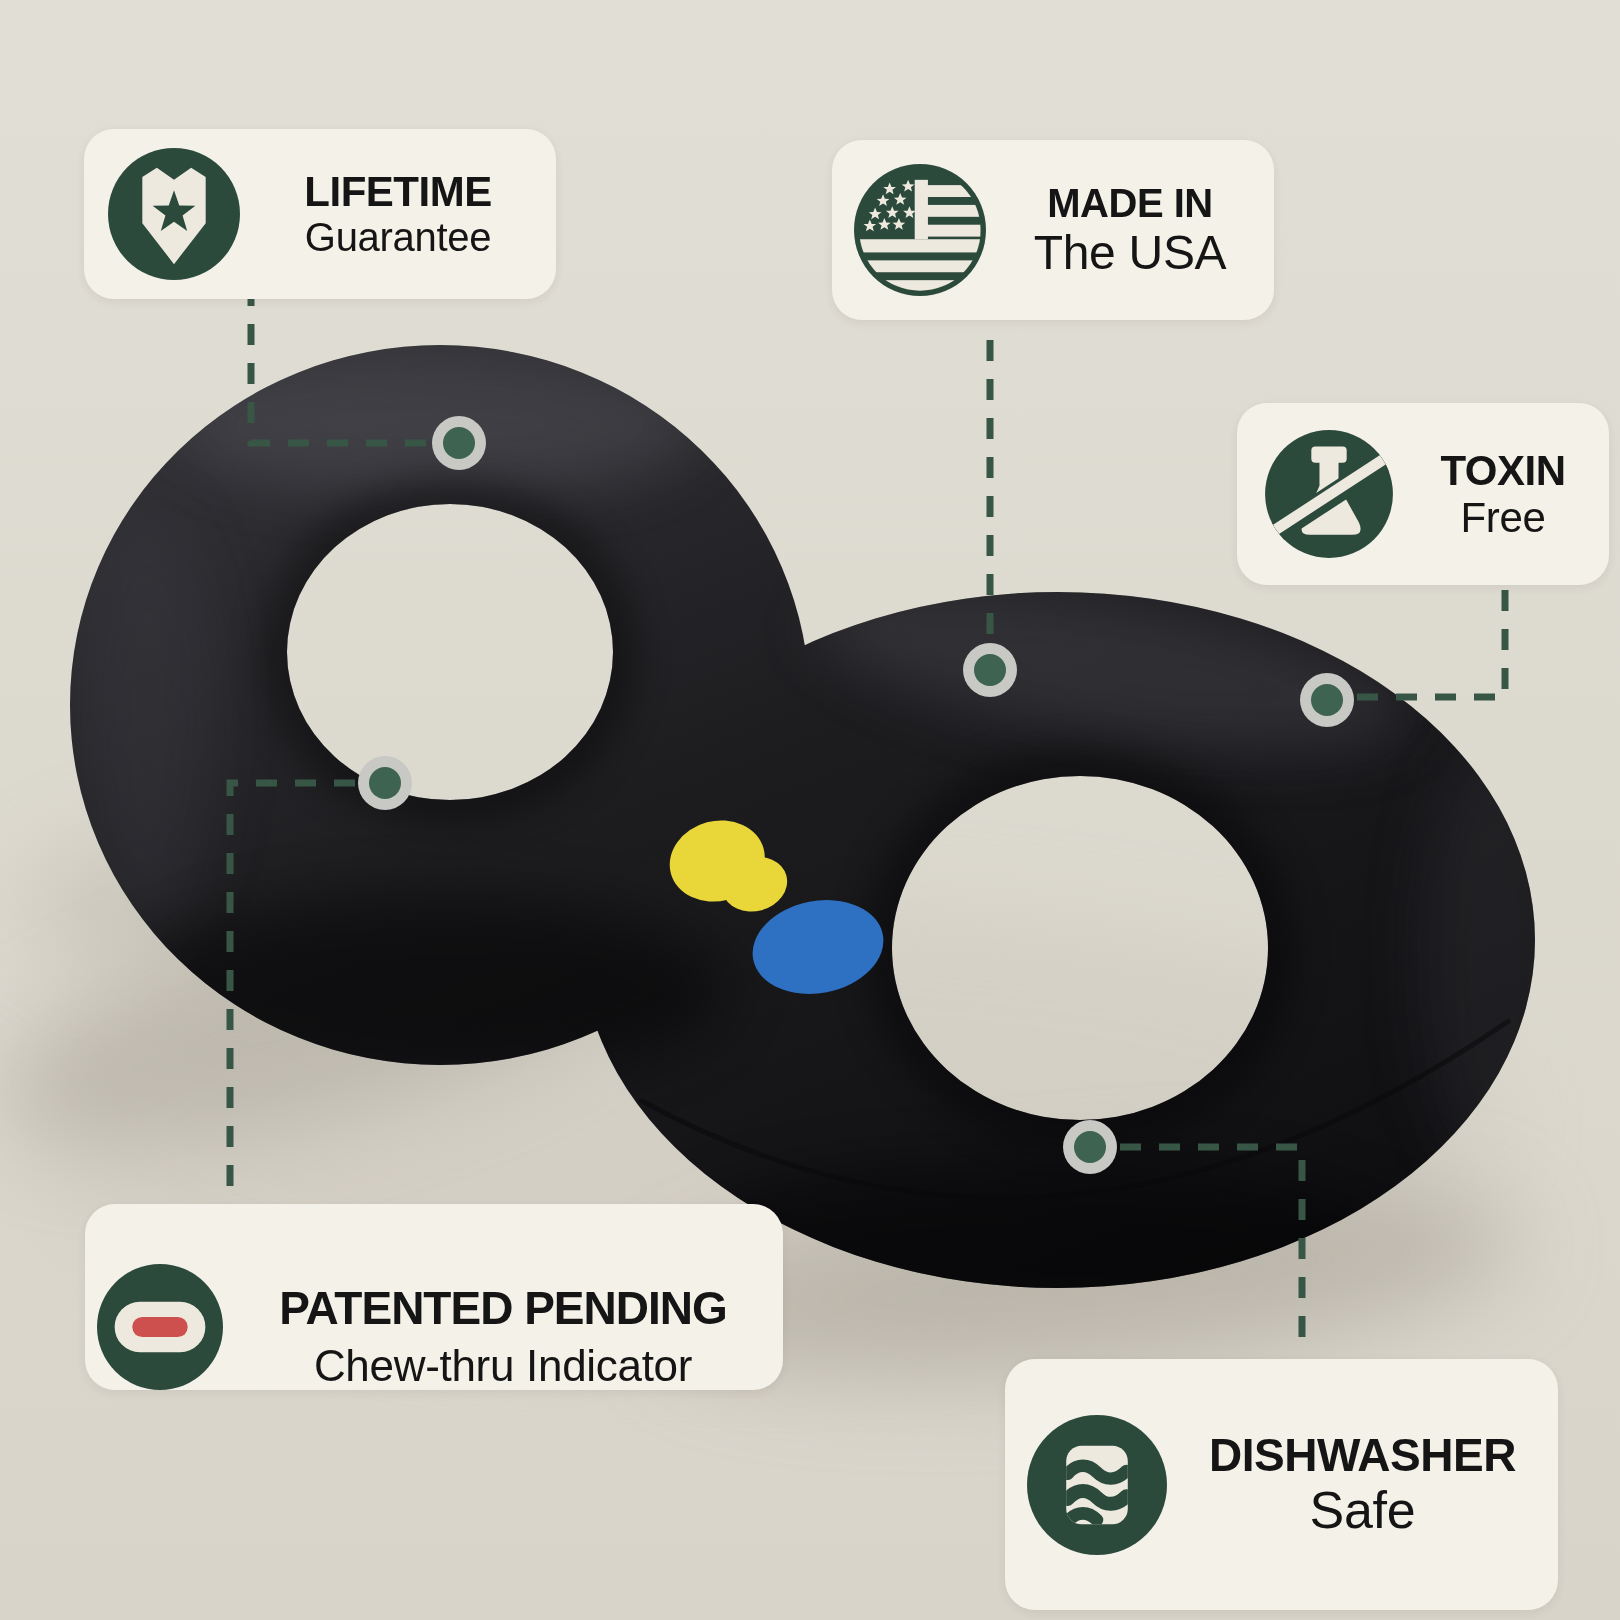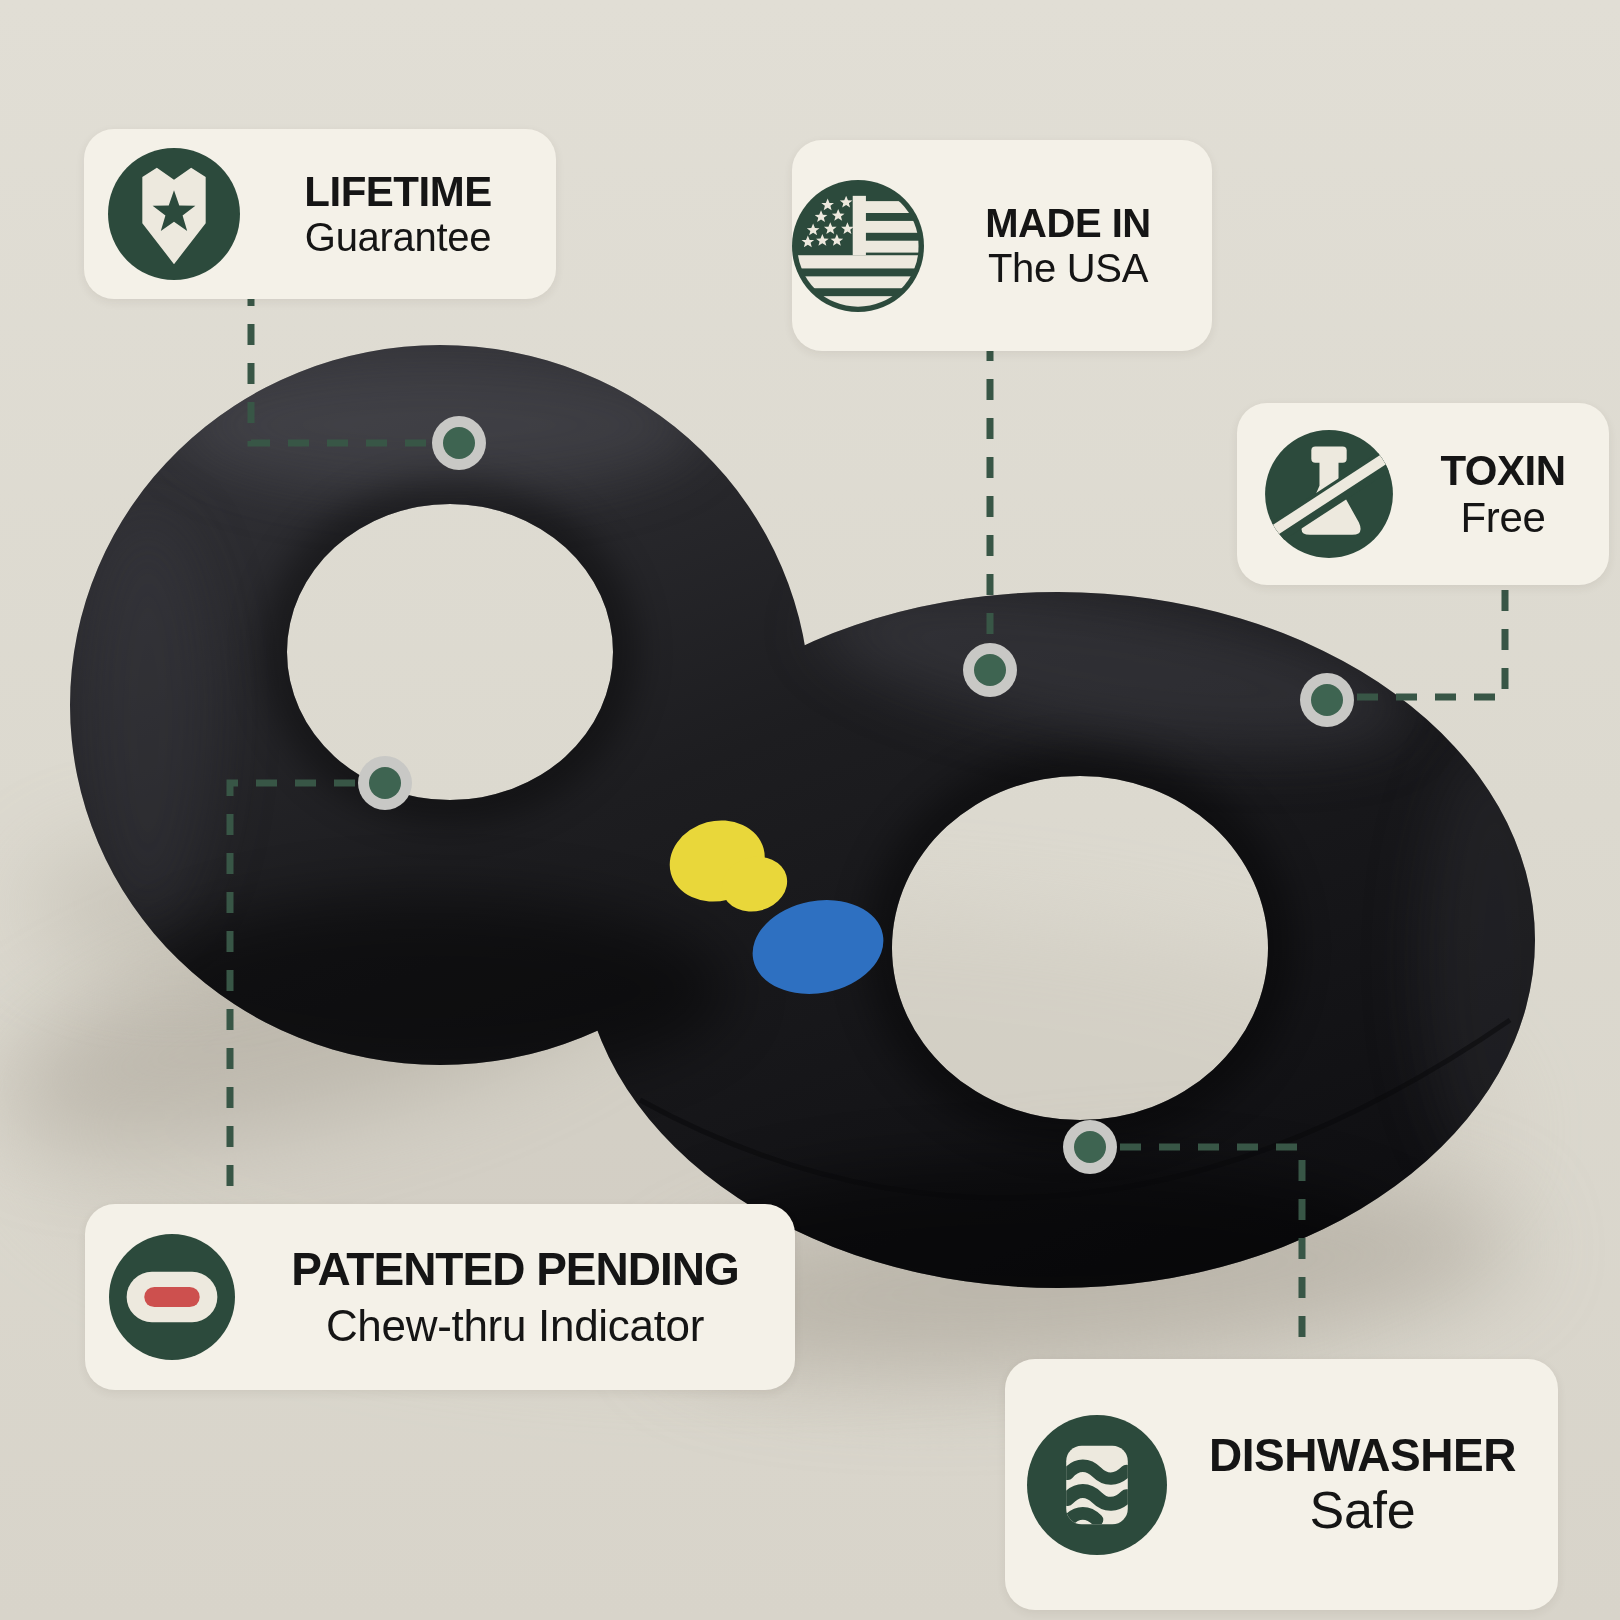--- a/index.html
+++ b/index.html
@@ -23,25 +23,25 @@
     flex:1 1 auto;
     display:flex;flex-direction:column;align-items:center;justify-content:center;
     text-align:center;color:#151515;line-height:1.12;
   }
   .l1{font-weight:700;letter-spacing:-0.5px;}
   .l2{font-weight:500;letter-spacing:-0.3px;}
 
   
   .b-lifetime  {left:84px;  top:113px;  width:448px; height:170px; padding-left:24px;margin-top:16px;}
   .b-lifetime  .l1{font-size:42px;} .b-lifetime .l2{font-size:40px;text-align:right;}
-  .b-usa       {left:792px; top:140px;  width:420px; height:211px; }
-  .b-usa       .l1{font-size:40px;} .b-usa .l2{font-size:40px;}
+  .b-usa       {left:832px; top:140px;  width:420px; height:180px; padding-left:22px;}
+  .b-usa       .l1{font-size:40px;} .b-usa .l2{font-size:48px;}
   .b-toxin     {left:1237px;top:403px;  width:348px; height:182px; padding-left:24px;}
   .b-toxin     .l1{font-size:42px;} .b-toxin .l2{font-size:42px;}
-  .b-patent    {left:85px;  top:1204px; width:686px; height:186px; padding-left:24px;}
+  .b-patent    {left:85px;  top:1204px; width:686px; height:186px; padding-left:12px;align-items:flex-end;}
   .b-patent    .l1{font-size:46px;letter-spacing:-1px;} .b-patent .l2{font-size:44px;margin-top:6px;}
   .b-dishwasher{left:1005px;top:1359px; width:531px; height:251px; padding-left:22px;}
   .b-dishwasher .l1{font-size:46px;} .b-dishwasher .l2{font-size:52px;}
 </style>
 </head>
 <body>
 
 <div class="stage">
 
   <svg class="scene" width="1620" height="1620" viewBox="0 0 1620 1620">

